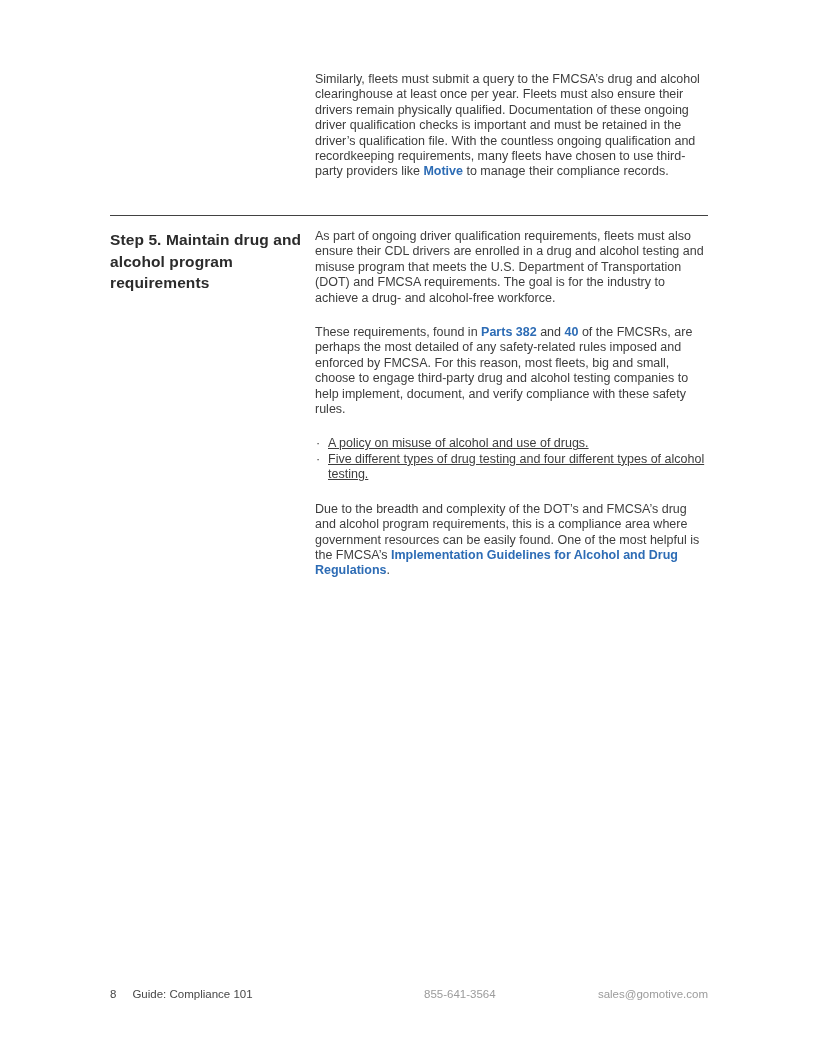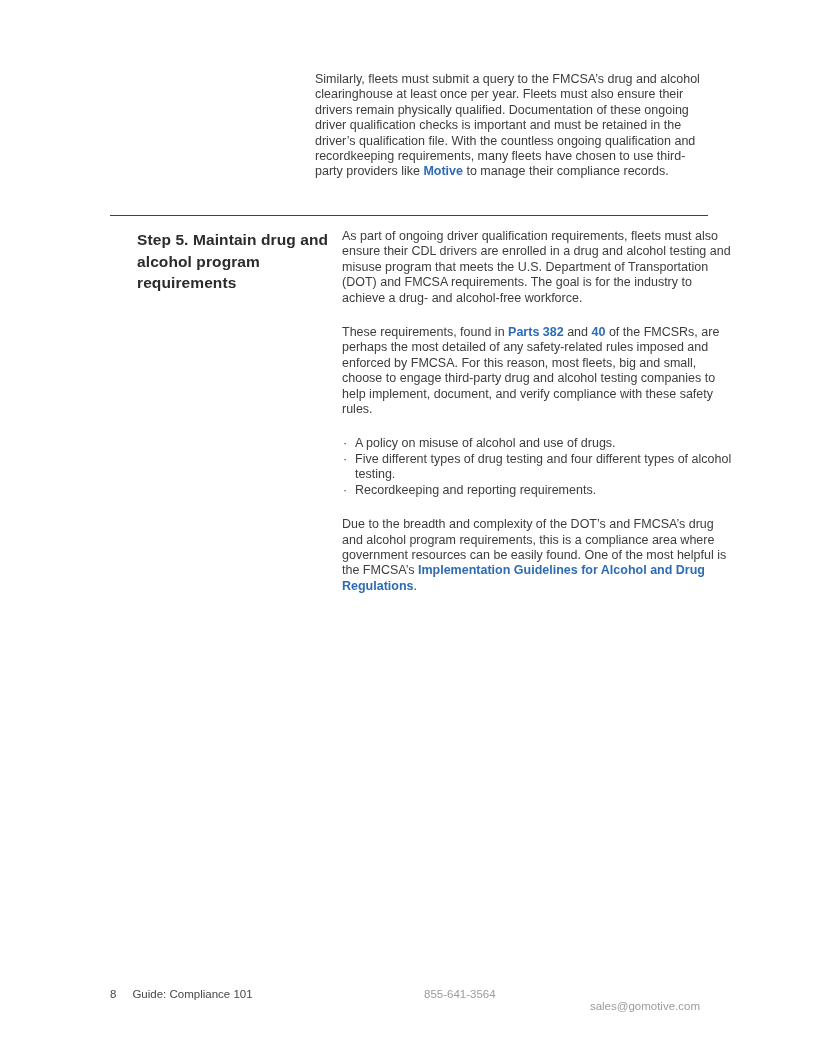--- a/index.html
+++ b/index.html
@@ -35,21 +35,20 @@
     height: 0;
     border-top: 1px solid #424242;
   }
   .step-row {
     position: absolute;
     top: 229px;
     left: 110px;
     width: 600px;
     display: flex;
     align-items: flex-start;
-    margin-left: 27px;
   }
   .step-heading {
     flex: none;
     width: 205px;
     font-size: 15.5px;
     font-weight: bold;
     line-height: 21.5px;
     color: #2b2b2b;
     letter-spacing: 0.1px;
   }
@@ -61,20 +60,21 @@
     cursor: pointer;
   }
   .bullet-list {
     list-style: none;
     margin: 0 0 19px 0;
     padding: 0;
   }
   .bullet-list li {
     position: relative;
     padding-left: 13px;
+    text-decoration: underline;
   }
   .bullet-list li::before {
     content: "\00B7";
     position: absolute;
     left: 1px;
     top: 0;
     color: #3d3d3d;
   }
   .page-footer {
     position: absolute;
@@ -94,24 +94,23 @@
     gap: 16px;
   }
   .footer-phone {
     position: absolute;
     left: 314px;
     top: 0;
     color: #9b9b9b;
   }
   .footer-email {
     position: absolute;
-    right: 8px;
+    right: 0;
     top: 0;
     color: #9b9b9b;
-    margin-top: 12px;
   }
 </style>
 </head>
 <body>
 
 <div class="page">
 
   <section class="intro body-text">
     <p><span>Similarly, fleets must submit a query to the FMCSA’s drug and alcohol clearinghouse at least once per year. Fleets must also ensure their drivers remain physically qualified. Documentation of these ongoing driver qualification checks is important and must be retained in the driver’s qualification file. With the countless ongoing qualification and recordkeeping requirements, many fleets have chosen to use third-party providers like </span><a class="link">Motive</a><span> to manage their compliance records.</span></p>
   </section>
@@ -119,21 +118,20 @@
   <div class="divider"></div>
 
   <section class="step-row">
     <h2 class="step-heading">Step 5. Maintain drug and alcohol program requirements</h2>
     <div class="step-body body-text">
       <p>As part of ongoing driver qualification requirements, fleets must also ensure their CDL drivers are enrolled in a drug and alcohol testing and misuse program that meets the U.S. Department of Transportation (DOT) and FMCSA requirements. The goal is for the industry to achieve a drug- and alcohol-free workforce.</p>
       <p><span>These requirements, found in </span><a class="link">Parts 382</a><span> and </span><a class="link">40</a><span> of the FMCSRs, are perhaps the most detailed of any safety-related rules imposed and enforced by FMCSA. For this reason, most fleets, big and small, choose to engage third-party drug and alcohol testing companies to help implement, document, and verify compliance with these safety rules.</span></p>
       <ul class="bullet-list">
         <li>A policy on misuse of alcohol and use of drugs.</li>
         <li>Five different types of drug testing and four different types of alcohol testing.</li>
-        <li>Recordkeeping and reporting requirements.</li>
       </ul>
       <p><span>Due to the breadth and complexity of the DOT’s and FMCSA’s drug and alcohol program requirements, this is a compliance area where government resources can be easily found. One of the most helpful is the FMCSA’s </span><a class="link">Implementation Guidelines for Alcohol and Drug Regulations</a><span>.</span></p>
     </div>
   </section>
 
   <footer class="page-footer">
     <div class="footer-left">
       <span>8</span>
       <span>Guide: Compliance 101</span>
     </div>

